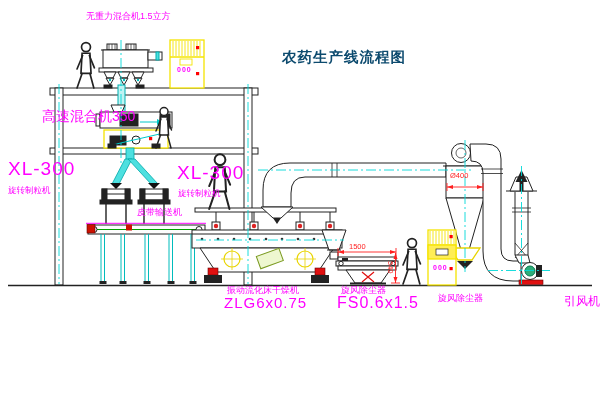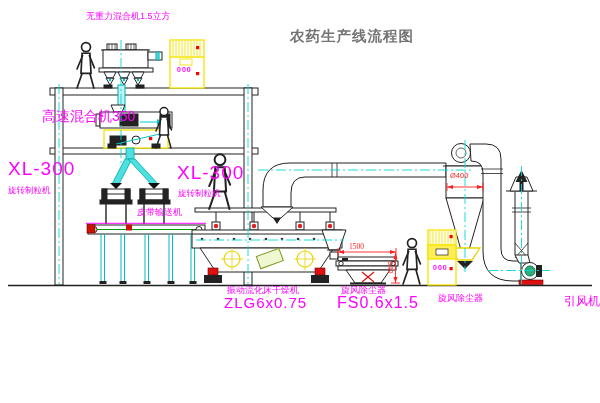--- a/index.html
+++ b/index.html
@@ -4,21 +4,21 @@
 <style>
   html,body{margin:0;padding:0;background:#fff;}
   #canvas{position:relative;width:600px;height:403px;background:#fff;overflow:hidden;
           font-family:"Liberation Sans","DejaVu Sans",sans-serif;}
   #drawing{position:absolute;left:0;top:0;}
   .lbl{position:absolute;color:#ff00ff;line-height:1;white-space:nowrap;
        font-family:"Liberation Sans","DejaVu Sans",sans-serif;}
   .lbl.model{letter-spacing:1px;font-weight:400;}
   .lbl.dim{color:#ff2020;}
   .lbl.cab{font-weight:bold;letter-spacing:1px;}
-  #title{position:absolute;left:282px;top:27px;display:flex;align-items:baseline;color:#737373;margin-left:8px;}
+  #title{position:absolute;left:282px;top:48px;display:flex;align-items:baseline;color:#0c4a6e;}
   #title .cn{font-size:14.5px;font-weight:bold;letter-spacing:1px;}
   #title .cap{font-size:22px;font-weight:400;margin-left:3px;letter-spacing:1px;}
   .r90{transform:rotate(90deg);transform-origin:left top;}
 </style>
 </head>
 <body>
 
 <div id="canvas">
 
 <svg id="drawing" width="600" height="403" viewBox="0 0 600 403">
@@ -292,20 +292,20 @@
 
 <div class="lbl" style="left:227px;top:286px;font-size:9px;">振动流化床干燥机</div>
 <div class="lbl model" style="left:224px;top:295px;font-size:15px;">ZLG6x0.75</div>
 
 <div class="lbl" style="left:341px;top:286px;font-size:9px;">旋风除尘器</div>
 <div class="lbl model" style="left:337px;top:295px;font-size:16px;">FS0.6x1.5</div>
 
 <div class="lbl" style="left:438px;top:294px;font-size:9px;">旋风除尘器</div>
 <div class="lbl" style="left:524px;top:295px;font-size:12px;margin-left:40px;">引风机</div>
 
-<div class="lbl dim" style="left:349px;top:243px;font-size:7.5px;font-family:Liberation Serif, serif;">1500</div>
+<div class="lbl dim" style="left:349px;top:243px;font-size:7.5px;">1500</div>
 <div class="lbl dim r90" style="left:394px;top:261px;font-size:7.5px;">540</div>
 <div class="lbl dim" style="left:450px;top:172px;font-size:7.5px;">Ø400</div>
 
 <div class="lbl cab" style="left:177px;top:66px;font-size:7px;">000</div>
 <div class="lbl cab" style="left:433px;top:264px;font-size:7px;">000</div>
 
 </div>
 
 </body></html>

